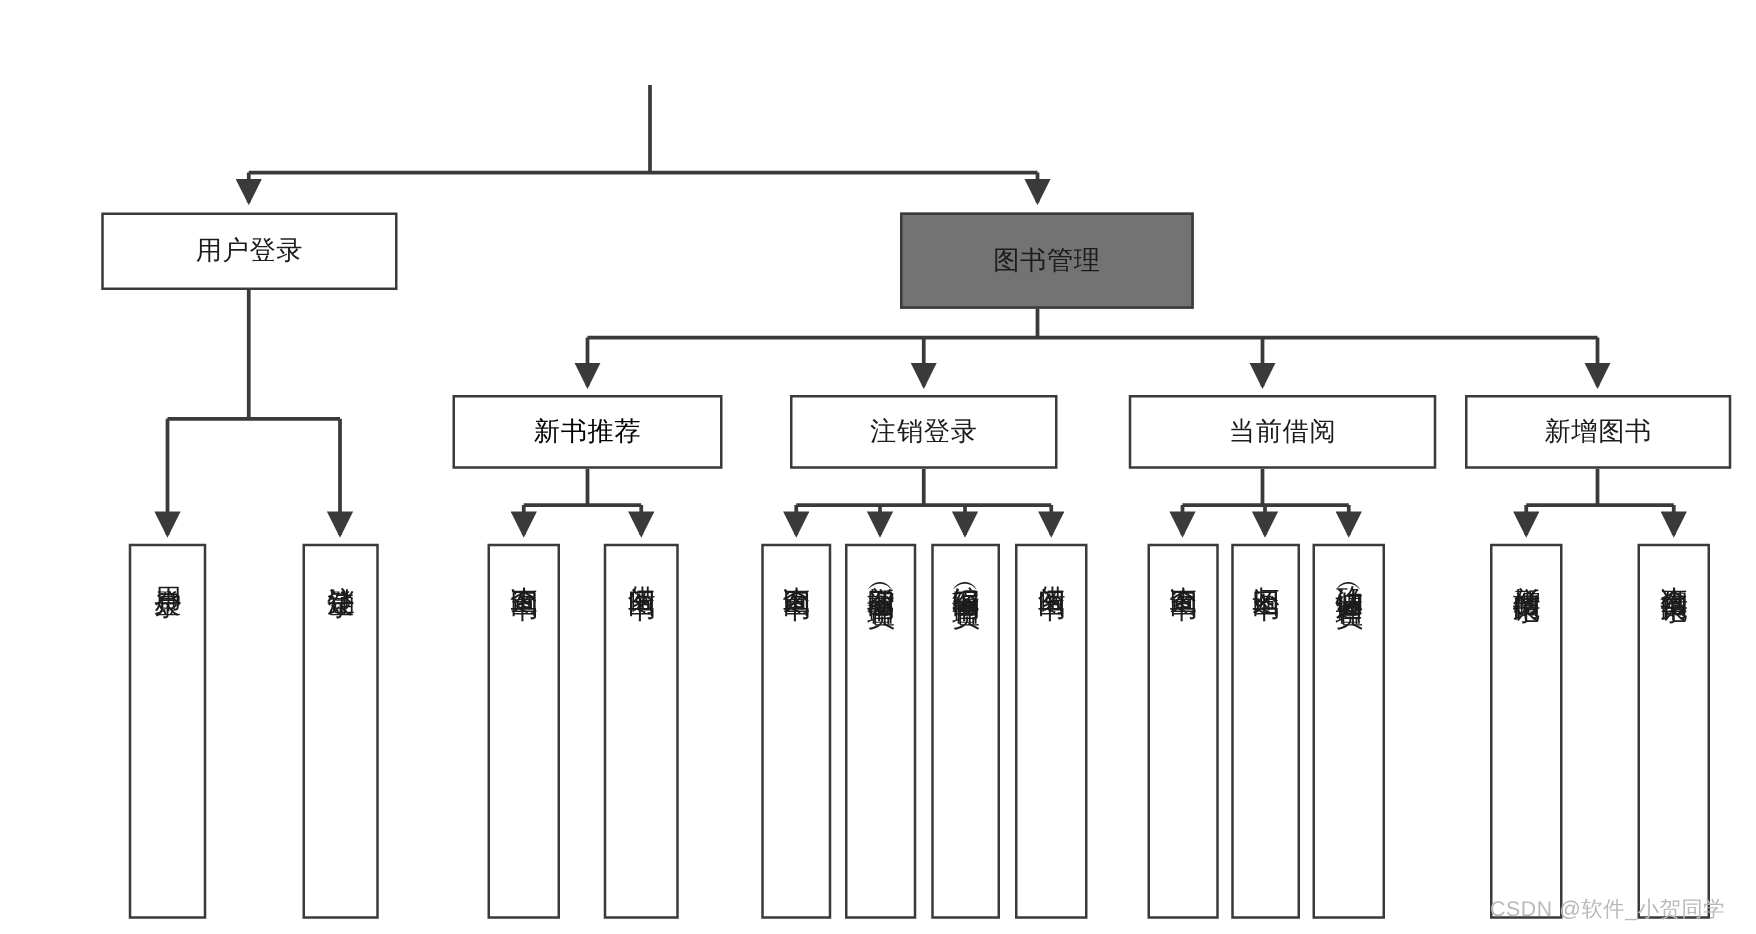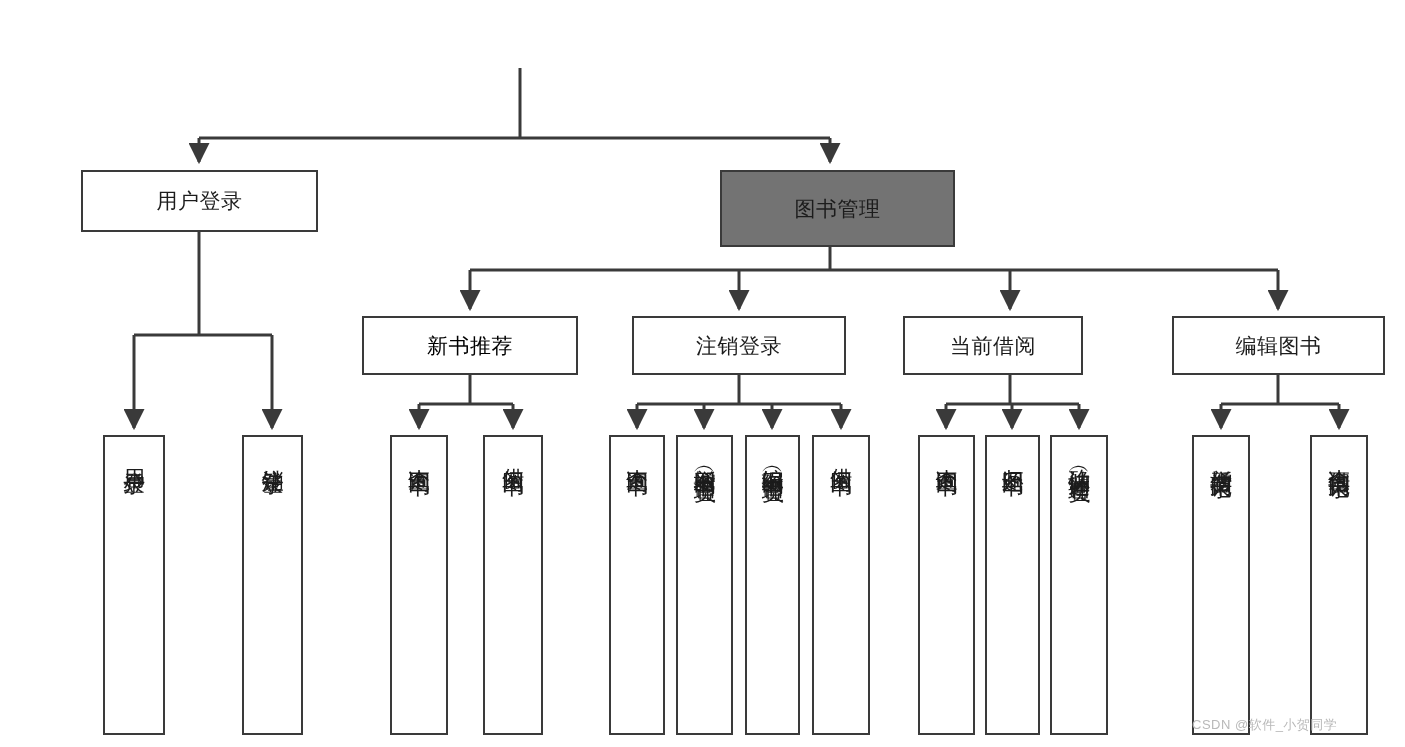--- a/index.html
+++ b/index.html
@@ -56,21 +56,21 @@
   .node.vert .label {
     writing-mode: vertical-rl;
     text-orientation: upright;
     font-size: 22px;
     line-height: 1.12;
     letter-spacing: 2px;
     white-space: nowrap;
   }
   .watermark {
     position: absolute;
-    font-size: 13px;
+    font-size: 17px;
     color: #b9b9b9;
     white-space: nowrap;
     letter-spacing: 0.5px;
   }
 </style>
 </head>
 <body>
 
 <div id="canvas">
 
@@ -131,25 +131,25 @@
   <div class="node horiz" style="left: 720px; top: 170px; width: 235px; height: 77px; border-color: rgb(58, 58, 58); color: rgb(28, 28, 28); background: #737373;">
     <span class="label">图书管理</span>
   </div>
 
   <div class="node horiz" style="left: 362px; top: 316px; width: 216px; height: 59px; border-color: rgb(58, 58, 58); color: #000000; background: rgb(255, 255, 255);">
     <span class="label">新书推荐</span>
   </div>
   <div class="node horiz" style="left: 632px; top: 316px; width: 214px; height: 59px; border-color: rgb(58, 58, 58); color: rgb(28, 28, 28); background: rgb(255, 255, 255);">
     <span class="label">注销登录</span>
   </div>
-  <div class="node horiz" style="left: 903px; top: 316px; width: 180px; height: 59px; border-color: rgb(58, 58, 58); color: rgb(28, 28, 28); background: rgb(255, 255, 255);">
+  <div class="node horiz" style="left: 903px; top: 316px; width: 246px; height: 59px; border-color: rgb(58, 58, 58); color: rgb(28, 28, 28); background: rgb(255, 255, 255);">
     <span class="label">当前借阅</span>
   </div>
   <div class="node horiz" style="left: 1172px; top: 316px; width: 213px; height: 59px; border-color: rgb(58, 58, 58); color: rgb(28, 28, 28); background: rgb(255, 255, 255);">
-    <span class="label">编辑图书</span>
+    <span class="label">新增图书</span>
   </div>
 
   <div class="node vert" style="left: 103px; top: 435px; width: 62px; height: 300px; border-color: rgb(58, 58, 58); color: rgb(28, 28, 28); background: rgb(255, 255, 255);">
     <span class="label">用户登录</span>
   </div>
   <div class="node vert" style="left: 242px; top: 435px; width: 61px; height: 300px; border-color: rgb(58, 58, 58); color: rgb(28, 28, 28); background: rgb(255, 255, 255);">
     <span class="label">注销登录</span>
   </div>
   <div class="node vert" style="left: 390px; top: 435px; width: 58px; height: 300px; border-color: rgb(58, 58, 58); color: rgb(28, 28, 28); background: rgb(255, 255, 255);">
     <span class="label">查询图书</span>

